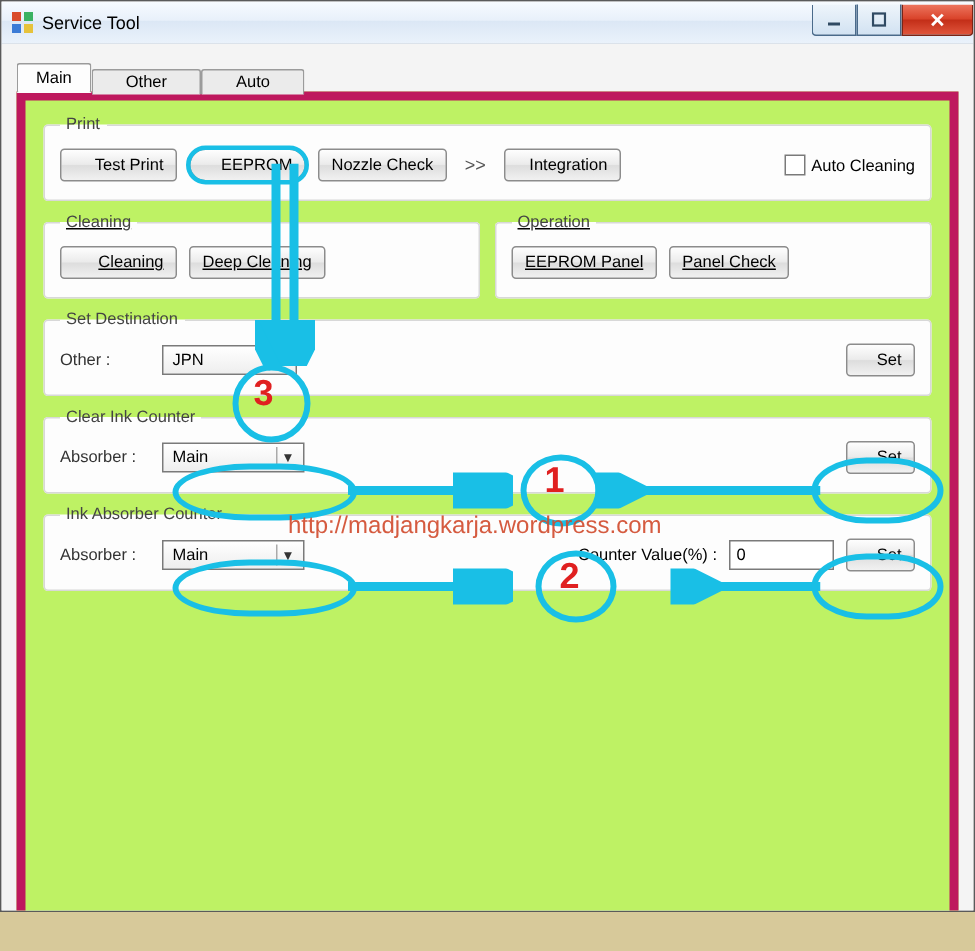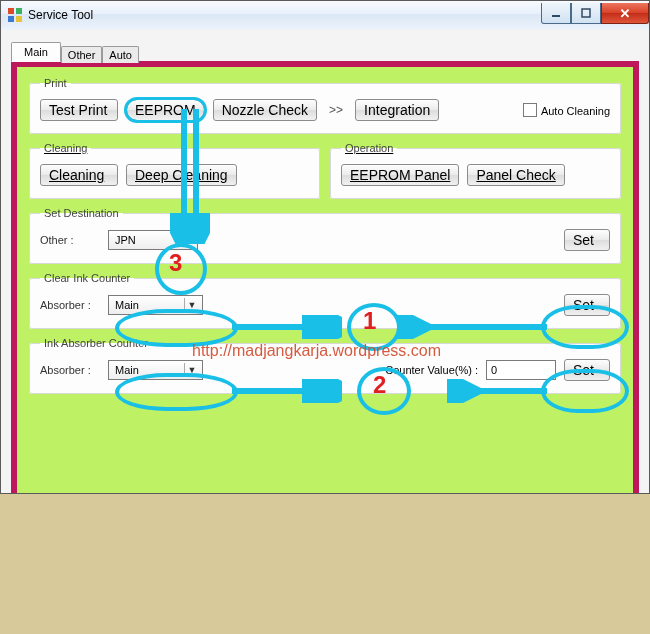--- a/index.html
+++ b/index.html
@@ -1,42 +1,42 @@
 <!DOCTYPE html>
 <html><head>
 <meta charset="utf-8">
 <style>
   html,body{margin:0;padding:0;font-family:"Segoe UI",Tahoma,sans-serif;font-size:11px;color:#000;background:#d7c99a;}
-  .window{width:650px;height:494px;box-sizing:border-box;background:#fff;border:1px solid #5a5a5a;box-shadow:0 0 4px rgba(0,0,0,0.4);position:relative;overflow:hidden;}
+  .window{width:650px;height:608px;box-sizing:border-box;background:#fff;border:1px solid #5a5a5a;box-shadow:0 0 4px rgba(0,0,0,0.4);position:relative;overflow:hidden;}
   .titlebar{height:28px;display:flex;align-items:center;justify-content:space-between;
     background:linear-gradient(to bottom,#f7fbff 0%,#e8f0fa 45%,#dbe7f5 46%,#eaf2fb 100%);
     border-bottom:1px solid #8fa7c4;padding:0 0 0 6px;}
   .titlebar-left{display:flex;align-items:center;gap:5px;}
   .app-icon{width:16px;height:16px;display:inline-block;}
   .title-text{font-size:12px;color:#000;}
   .win-btns{display:flex;height:20px;margin-top:-4px;}
   .win-btn{width:28px;height:20px;border:1px solid #4a6a8a;border-top:none;
     background:linear-gradient(to bottom,#eef5fb,#d2e2f2);display:flex;align-items:center;justify-content:center;
     font-size:10px;color:#304a63;font-weight:bold;}
   .win-btn.min{border-radius:0 0 0 3px;}
   .win-btn.close{width:46px;border-radius:0 0 3px 0;background:linear-gradient(to bottom,#ed765f,#d9432a 48%,#c32e18 52%,#e0553c);color:#fff;border-color:#7a2416;font-size:13px;}
   .client{position:absolute;top:28px;left:0;right:0;bottom:0;background:#f4f4f4;padding:10px;box-sizing:border-box;}
   .tabstrip{display:flex;align-items:flex-end;height:22px;position:relative;z-index:2;}
   .tab{padding:3px 12px 3px 12px;border:1px solid #9b9b9b;border-bottom:none;background:#f4f4f4;border-radius:2px 2px 0 0;margin-right:0px;}
   .tab.active{background:#fdfdfd;border-bottom:1px solid #fdfdfd;position:relative;top:1px;}
-  .tab.inactive{background:#ebebeb;font-size:11px;position:relative;top:2px;padding:2px 6px;}
+  .tab.inactive{background:#ebebeb;font-size:11px;position:relative;top:2px;padding:2px 22px;}
   .tabpanel{border:6px solid #be185d;background:#bef264;padding:10px 12px;height:560px;box-sizing:border-box;position:relative;}
   fieldset.group{border:1px solid #d8d8d8;border-radius:3px;margin:0 0 8px 0;padding:10px 10px 12px 10px;position:relative;background:#fdfdfd;}
   fieldset.group>legend{padding:0 4px;font-size:11px;color:#444;}
   .row{display:flex;align-items:center;gap:8px;}
   .two-col{display:flex;gap:10px;}
   .two-col>fieldset{flex:1;text-decoration:underline;}
   .btn{min-width:78px;height:22px;border:1px solid #8c8c8c;border-radius:3px;
     background:linear-gradient(to bottom,#fefefe,#ebebeb 48%,#dddddd 52%,#f1f1f1);
-    font-size:14px;padding:0 8px;line-height:20px;text-align:left;display:inline-block;box-sizing:border-box;}
+    font-size:11px;padding:0 8px;line-height:20px;text-align:right;display:inline-block;box-sizing:border-box;}
   .btn.small{min-width:46px;}
   .btn.eeprom-hi{outline:3px solid #19bfe6;border-radius:12px;outline-offset:-1px;}
   .chev{font-size:12px;color:#555;padding:0 4px;}
   .chk{display:flex;align-items:flex-end;gap:4px;}
   .chk .box{width:12px;height:12px;border:1px solid #7a7a7a;background:#fff;}
   .lbl{min-width:60px;color:#333;}
   .select{height:20px;border:1px solid #7a7a7a;background:linear-gradient(#fff,#eee);display:flex;align-items:center;justify-content:space-between;padding:0 3px 0 6px;box-sizing:border-box;}
   .select .arrow{width:14px;height:14px;border-left:1px solid #aaa;display:flex;align-items:center;justify-content:center;font-size:9px;color:#333;}
   .input-num{height:20px;width:70px;border:1px solid #7a7a7a;background:#fff;padding:0 4px;font-size:11px;box-sizing:border-box;display:flex;align-items:center;}
   .right{margin-left:auto;}

